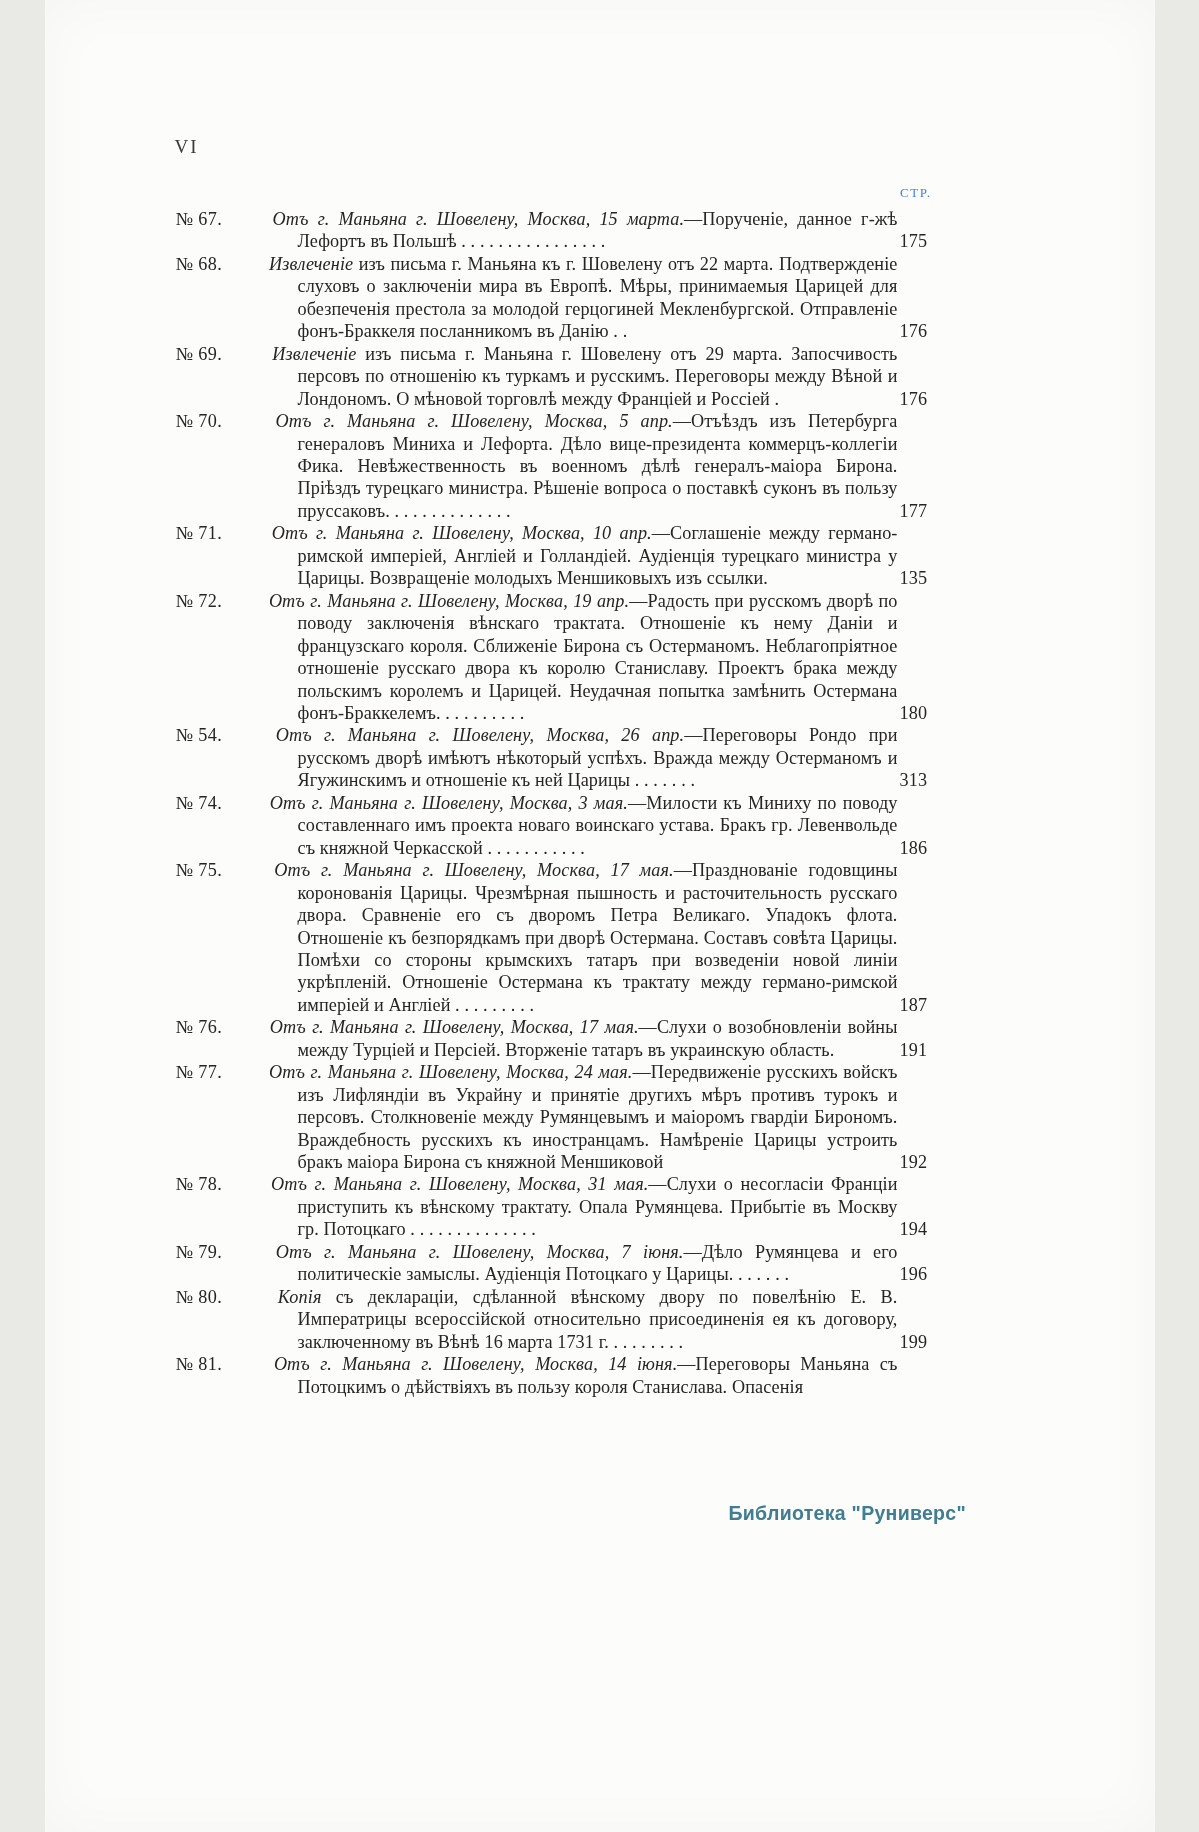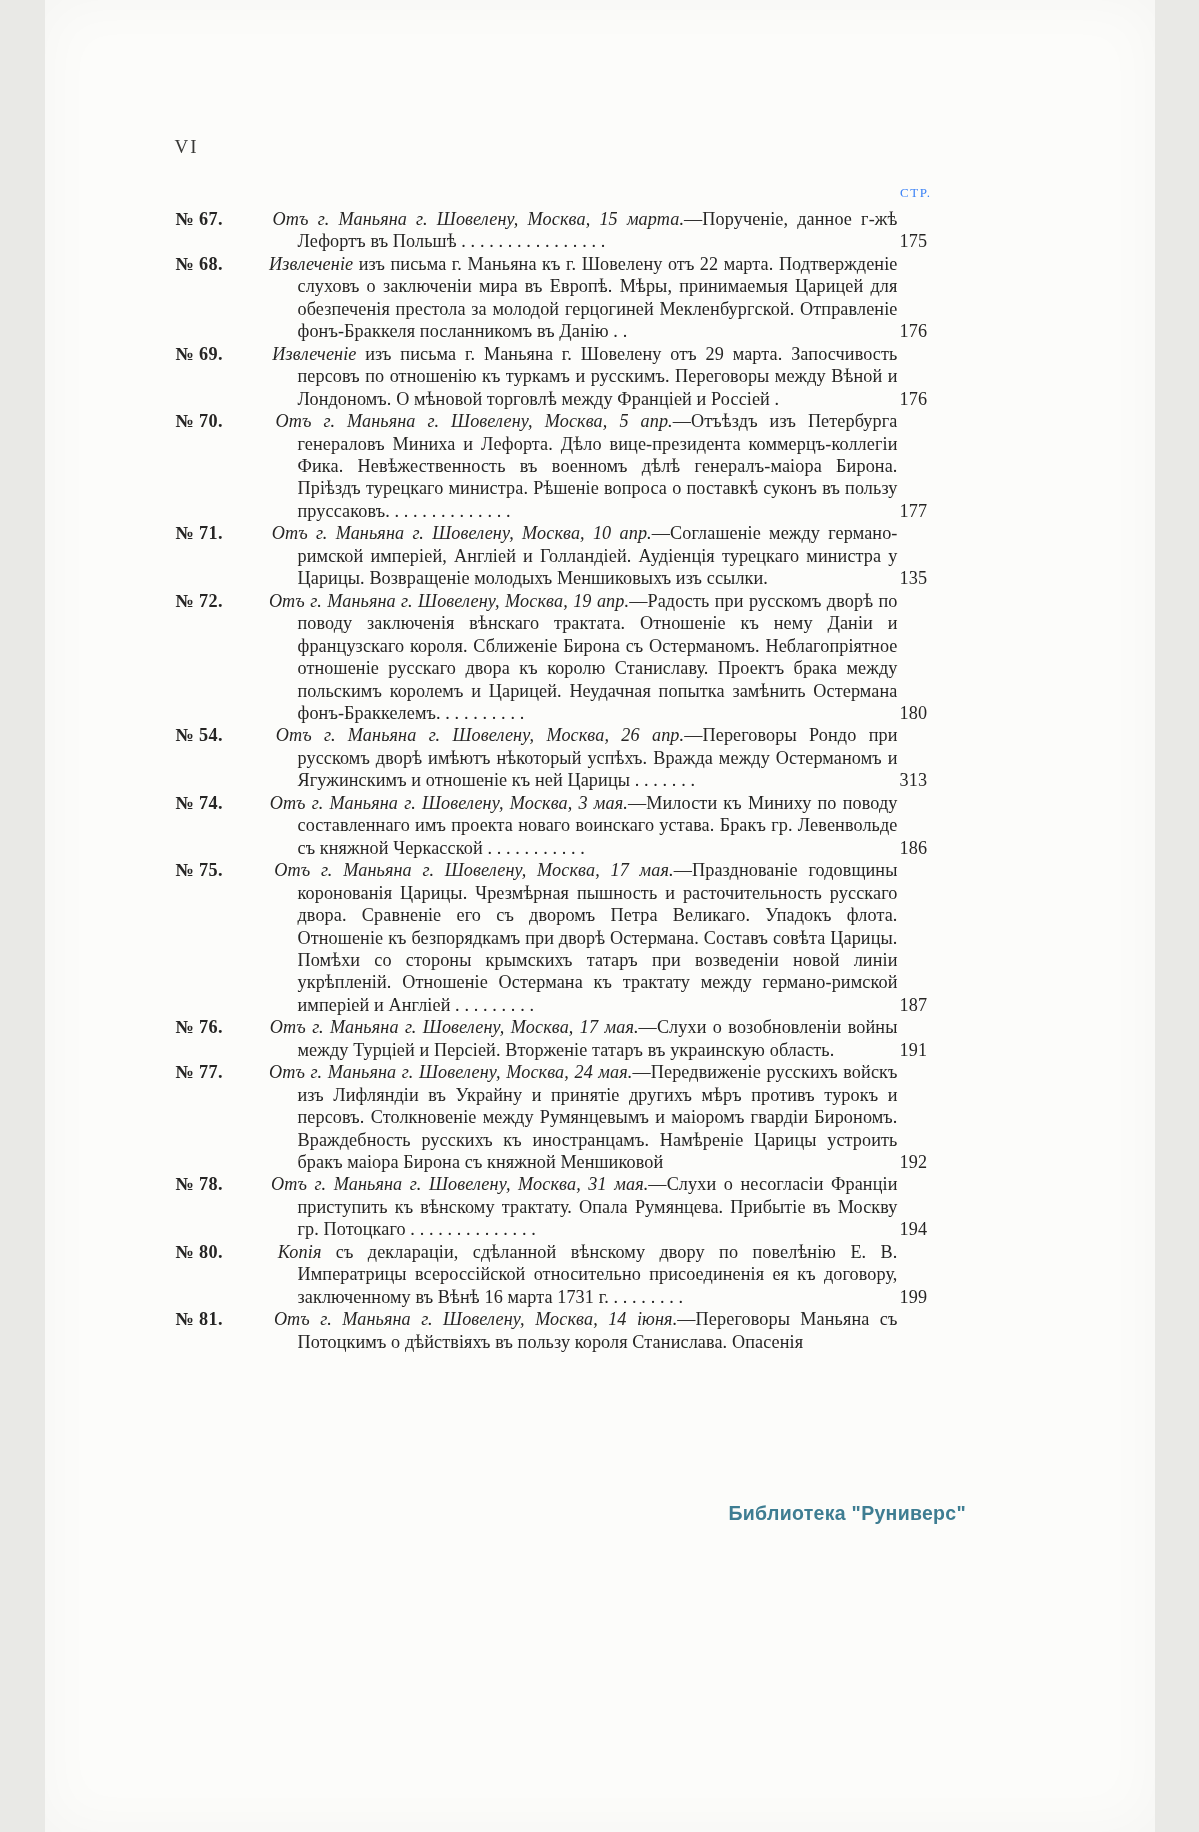--- a/index.html
+++ b/index.html
@@ -46,21 +46,21 @@
     text-align: justify;
     padding-left: 122px;
     padding-right: 56px;
     text-indent: -122px;
     letter-spacing: 0.1px;
   }
   .entry .num {
     display: inline-block;
     width: 88px;
     text-indent: 0;
-    font-weight: bold;
+    font-weight: normal;
     letter-spacing: 0.4px;
   }
   .entry .lead { }
   .entry .pg {
     position: absolute;
     right: 0;
     bottom: 0;
     width: 54px;
     text-align: left;
     text-indent: 0;
@@ -105,20 +105,21 @@
     <p class="entry"><span class="num">№ 74.</span> <i class="lead">Отъ г. Маньяна г. Шовелену, Москва, 3 мая.</i><span class="body">—Милости къ Миниху по поводу составленнаго имъ проекта новаго воинскаго устава. Бракъ гр. Левенвольде съ княжной Черкасской . . . . . . . . . . .</span><span class="pg">186</span></p>
 
     <p class="entry"><span class="num">№ 75.</span> <i class="lead">Отъ г. Маньяна г. Шовелену, Москва, 17 мая.</i><span class="body">—Празднованіе годовщины коронованія Царицы. Чрезмѣрная пышность и расточительность русскаго двора. Сравненіе его съ дворомъ Петра Великаго. Упадокъ флота. Отношеніе къ безпорядкамъ при дворѣ Остермана. Составъ совѣта Царицы. Помѣхи со стороны крымскихъ татаръ при возведеніи новой линіи укрѣпленій. Отношеніе Остермана къ трактату между германо-римской имперіей и Англіей . . . . . . . . .</span><span class="pg">187</span></p>
 
     <p class="entry"><span class="num">№ 76.</span> <i class="lead">Отъ г. Маньяна г. Шовелену, Москва, 17 мая.</i><span class="body">—Слухи о возобновленіи войны между Турціей и Персіей. Вторженіе татаръ въ украинскую область.</span><span class="pg">191</span></p>
 
     <p class="entry"><span class="num">№ 77.</span> <i class="lead">Отъ г. Маньяна г. Шовелену, Москва, 24 мая.</i><span class="body">—Передвиженіе русскихъ войскъ изъ Лифляндіи въ Украйну и принятіе другихъ мѣръ противъ турокъ и персовъ. Столкновеніе между Румянцевымъ и маіоромъ гвардіи Бирономъ. Враждебность русскихъ къ иностранцамъ. Намѣреніе Царицы устроить бракъ маіора Бирона съ княжной Меншиковой</span><span class="pg">192</span></p>
 
     <p class="entry"><span class="num">№ 78.</span> <i class="lead">Отъ г. Маньяна г. Шовелену, Москва, 31 мая.</i><span class="body">—Слухи о несогласіи Франціи приступить къ вѣнскому трактату. Опала Румянцева. Прибытіе въ Москву гр. Потоцкаго . . . . . . . . . . . . . .</span><span class="pg">194</span></p>
 
+    <p class="entry"><span class="num">№ 79.</span> <i class="lead">Отъ г. Маньяна г. Шовелену, Москва, 7 іюня.</i><span class="body">—Дѣло Румянцева и его политическіе замыслы. Аудіенція Потоцкаго у Царицы. . . . . . .</span><span class="pg">196</span></p>
 
     <p class="entry"><span class="num">№ 80.</span> <i class="lead">Копія</i><span class="body"> съ деклараціи, сдѣланной вѣнскому двору по повелѣнію Е. В. Императрицы всероссійской относительно присоединенія ея къ договору, заключенному въ Вѣнѣ 16 марта 1731 г. . . . . . . . .</span><span class="pg">199</span></p>
 
     <p class="entry"><span class="num">№ 81.</span> <i class="lead">Отъ г. Маньяна г. Шовелену, Москва, 14 іюня.</i><span class="body">—Переговоры Маньяна съ Потоцкимъ о дѣйствіяхъ въ пользу короля Станислава. Опасенія</span><span class="pg"></span></p>
 
   </main>
 
   <div class="watermark">Библиотека "Руниверс"</div>
 
 </div>

